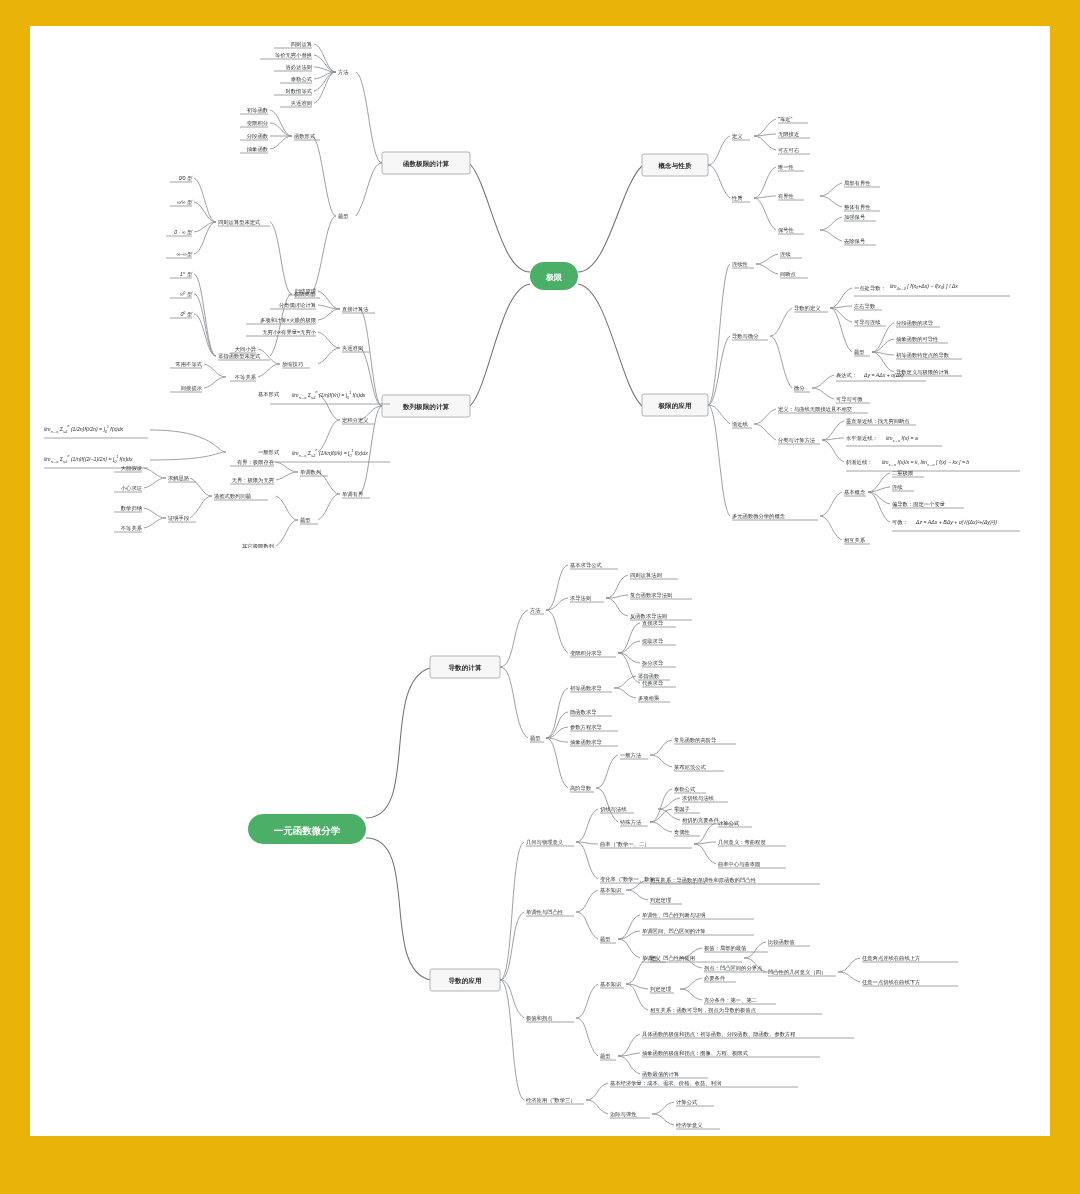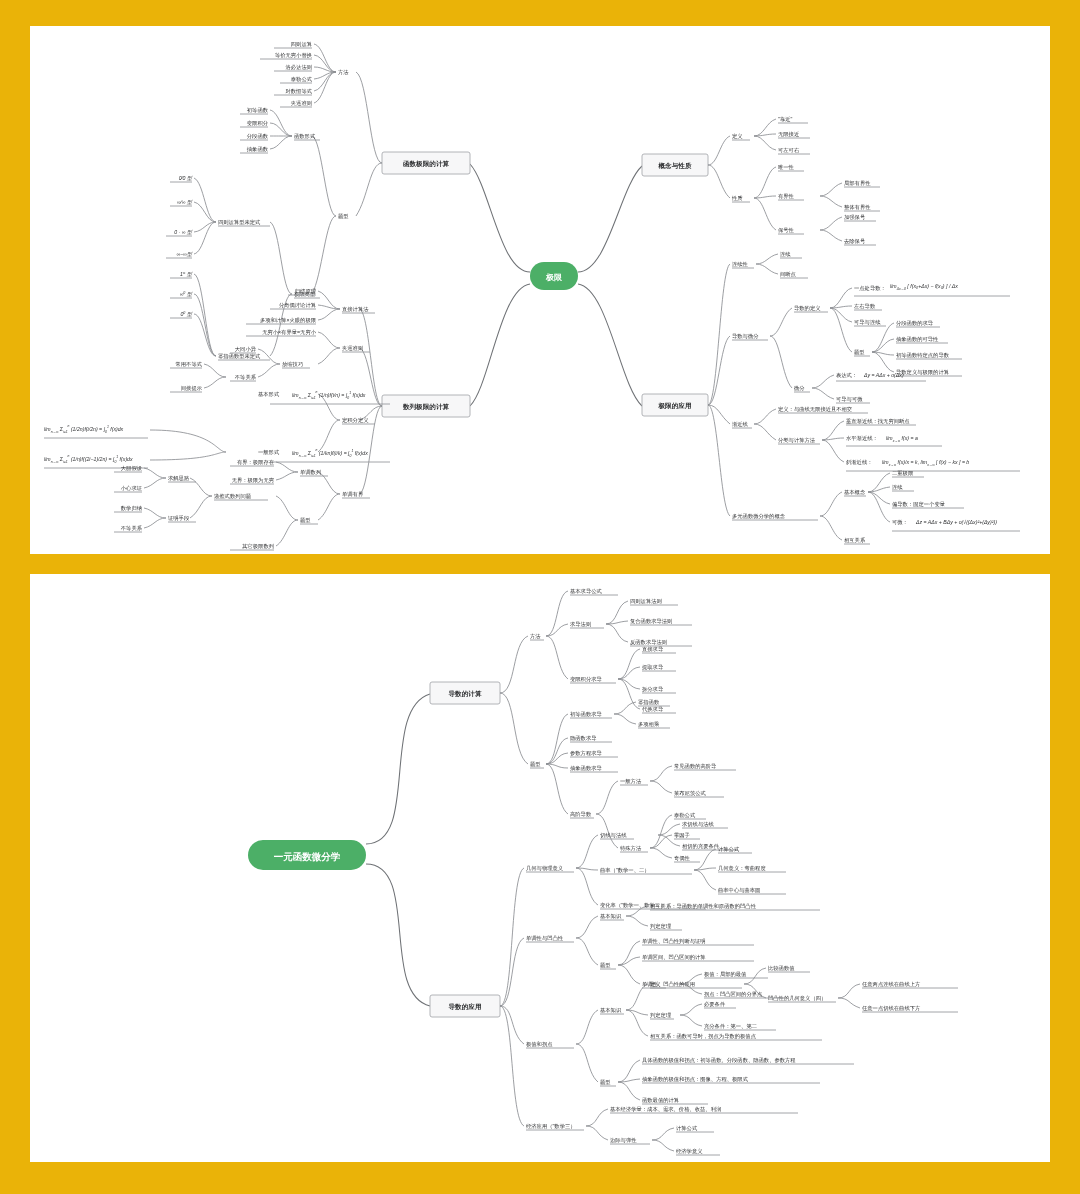--- a/index.html
+++ b/index.html
@@ -1,20 +1,20 @@
 <!DOCTYPE html>
 <html><head>
 <meta charset="utf-8">
 <style>
   html,body{margin:0;padding:0;background:#f4f4f5;}
   body{font-family:"Liberation Sans","DejaVu Sans",sans-serif;width:1080px;height:1194px;overflow:hidden;}
   .page{width:1080px;height:1194px;position:relative;background:#eab308;}
   .card{position:absolute;background:#ffffff;left:30px;}
   #card1{top:26px;width:1020px;height:528px;}
-  #card2{top:574px;width:1020px;height:588px;}
+  #card2{top:548px;width:1020px;height:588px;}
   svg{display:block;}
   .lnk{fill:none;stroke:#6f7276;stroke-width:1.05;}
   .lnk2{fill:none;stroke:#8b8e92;stroke-width:0.85;}
   .uline{stroke:#8b8e92;stroke-width:0.8;}
   text{fill:#2f3032;font-family:"Liberation Sans","DejaVu Sans",sans-serif;}
   .lbl{font-size:5.3px;}
   .root-txt{font-size:8px;fill:#ffffff;font-weight:bold;}
   .root2-txt{font-size:9.5px;fill:#ffffff;font-weight:bold;}
   .node2-txt{font-size:6.6px;fill:#2f3032;font-weight:bold;}
   .mathtxt{font-size:5.2px;font-style:italic;fill:#2f3032;}

